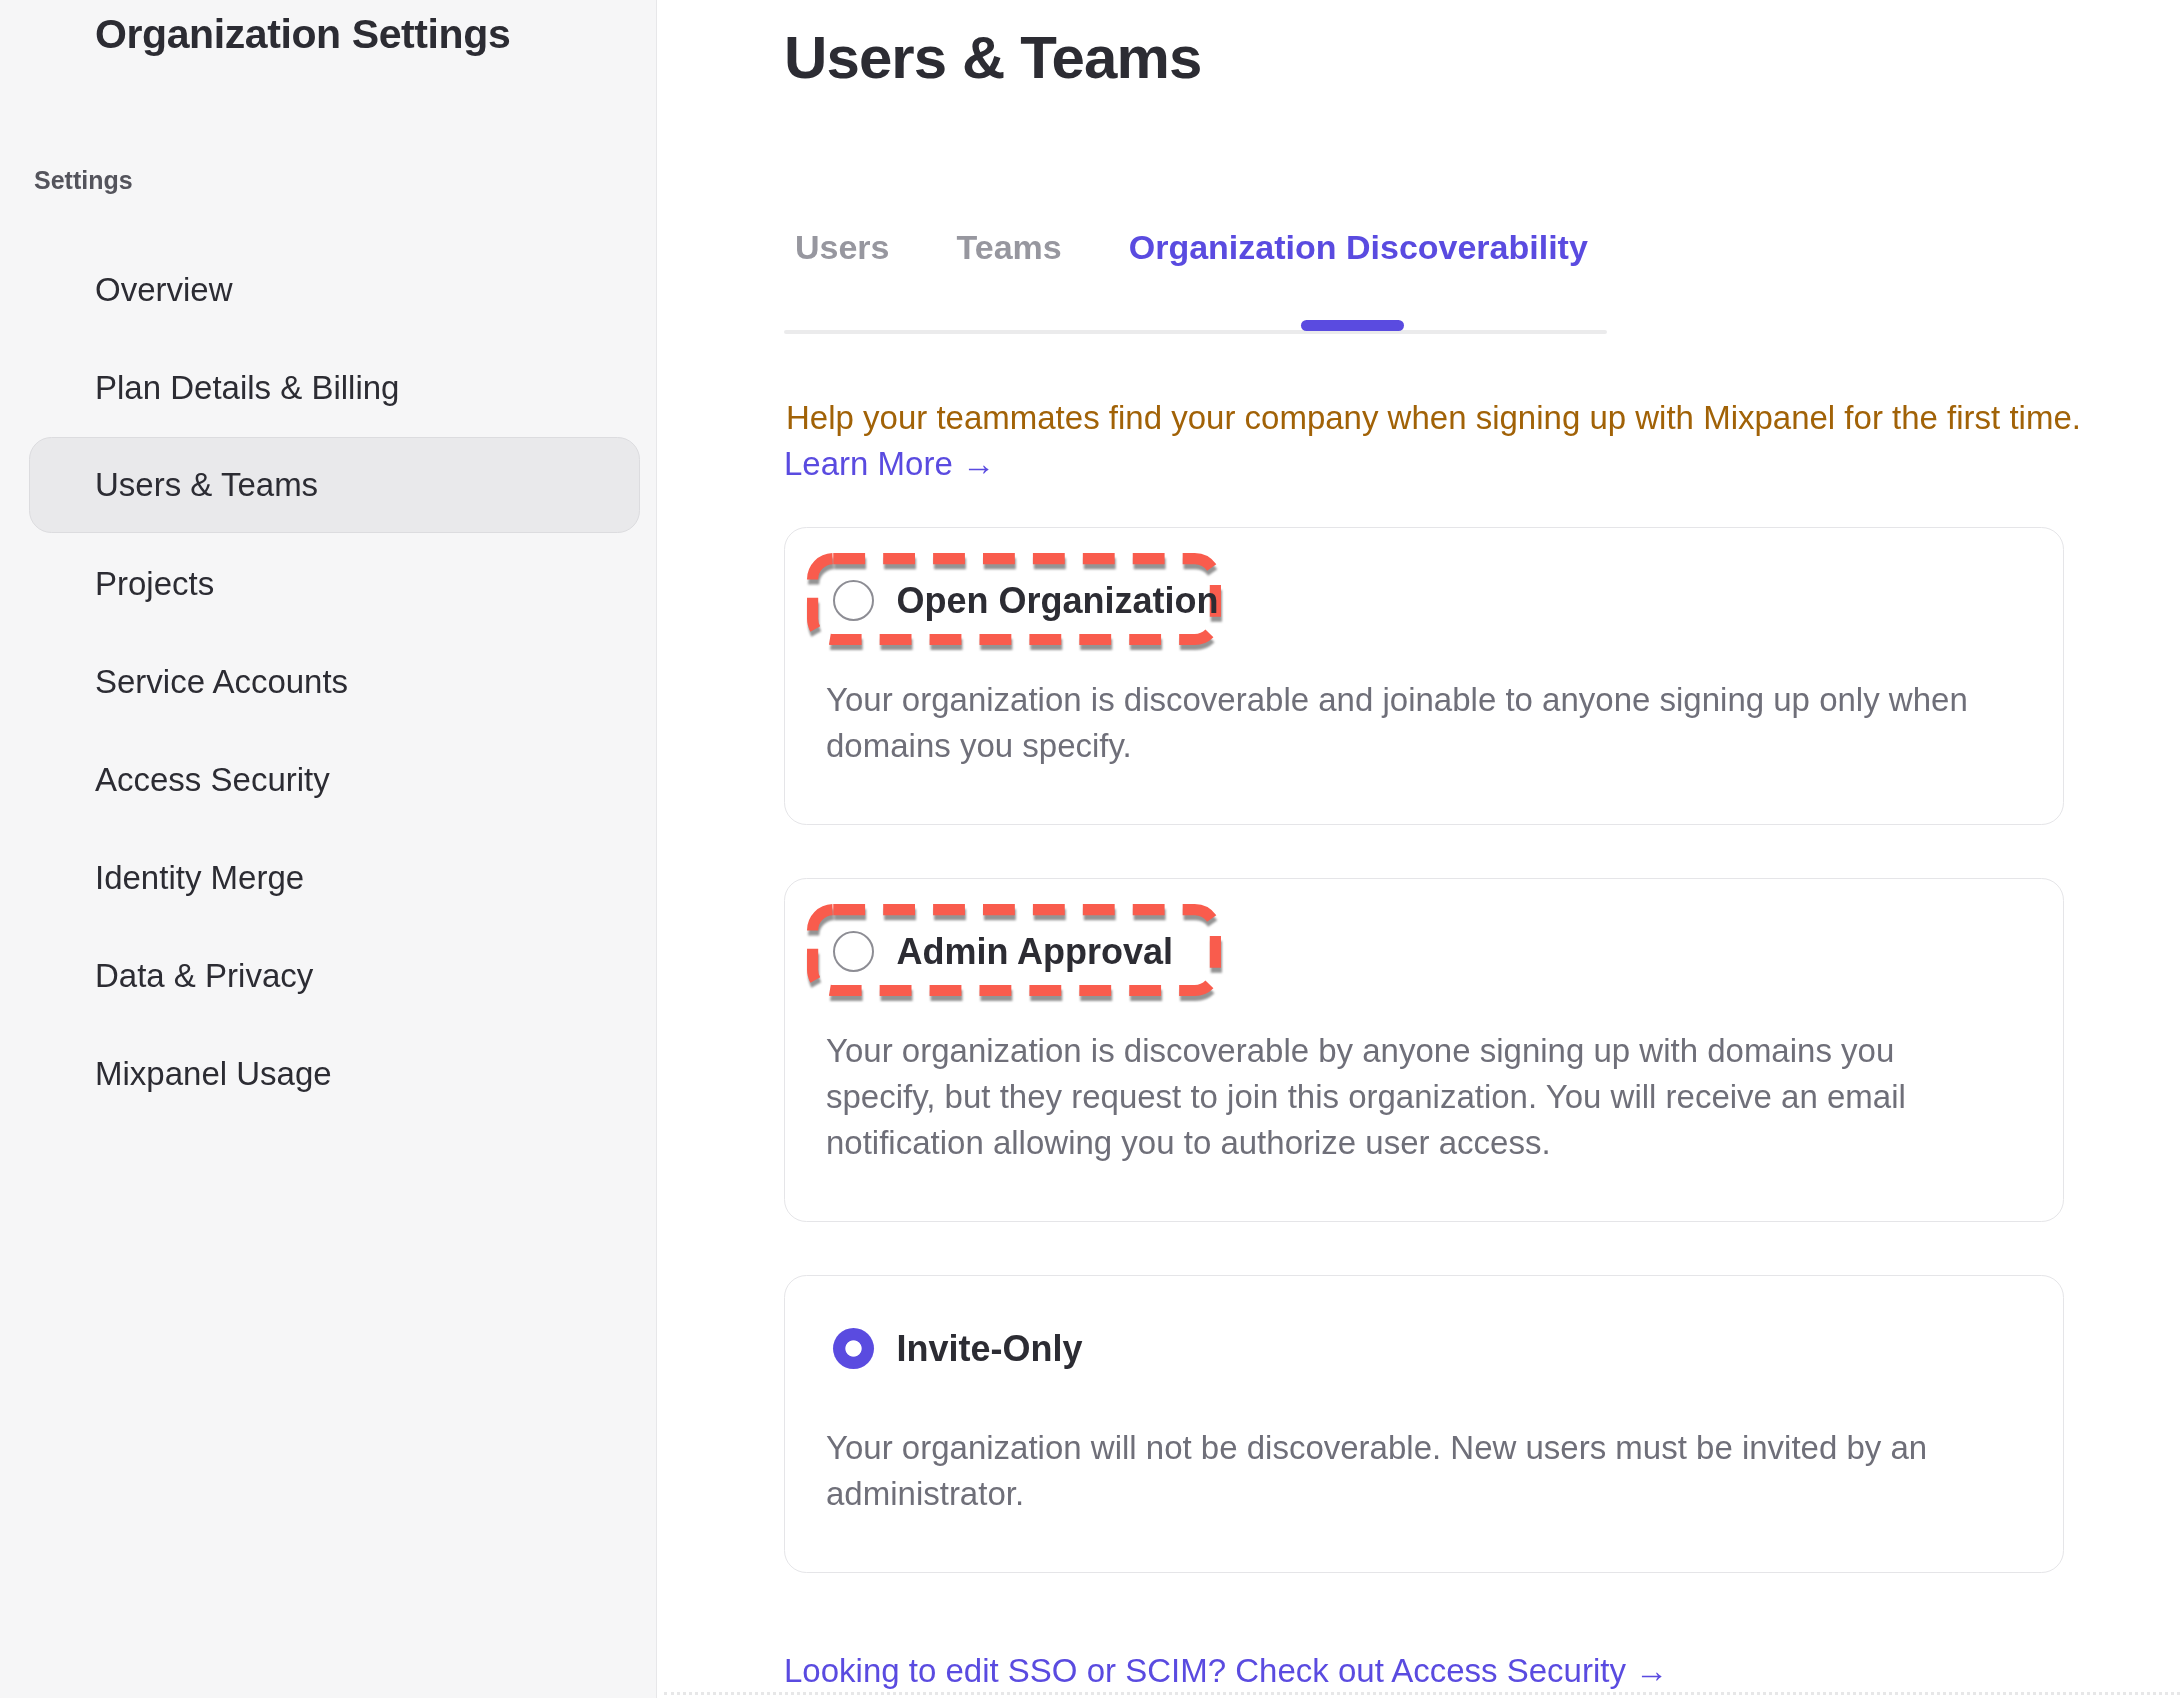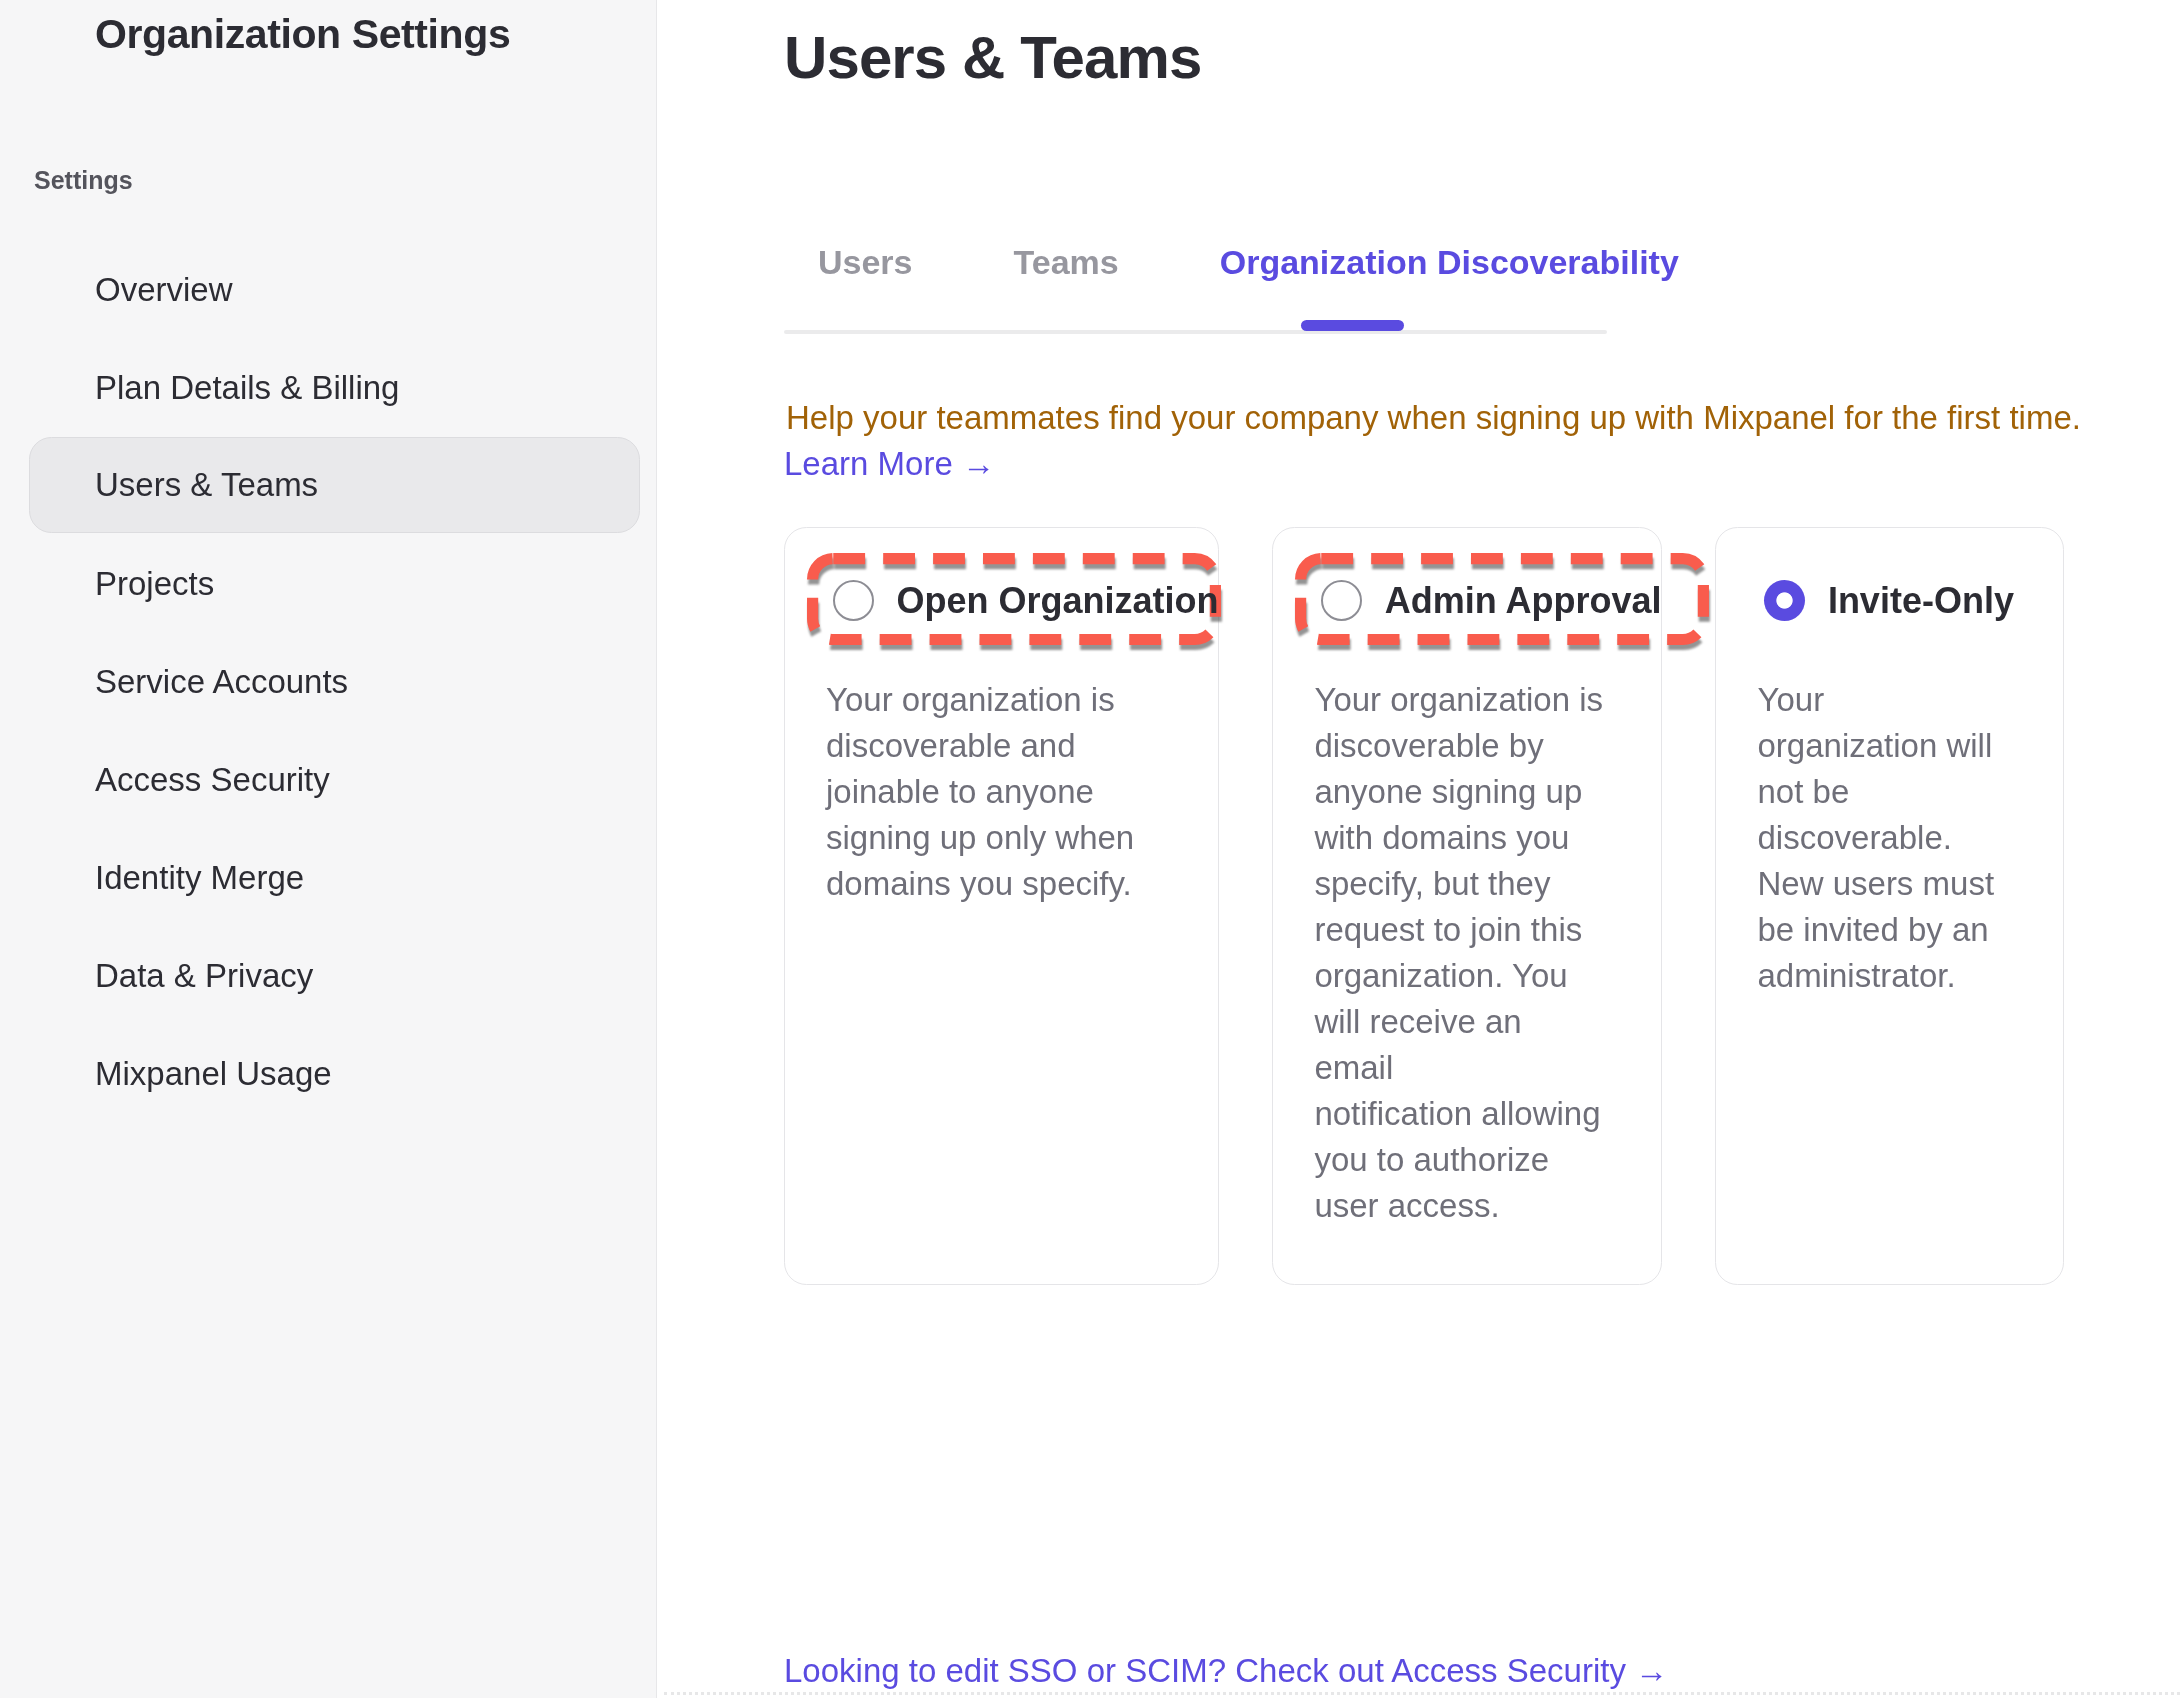--- a/index.html
+++ b/index.html
@@ -42,36 +42,36 @@
     margin-left:13px;width:611px;height:96px;padding-left:65px;margin-bottom:1.7px;
     background:var(--selected-pill);border:1.7px solid #dcdcdf;border-radius:22.4px;
   }
 
   
   .main{position:absolute;left:657px;top:0;right:0;height:1698px;background:#fff;}
   .page-title{
     position:absolute;left:127px;top:22.4px;margin:0;font-size:60px;font-weight:700;
     letter-spacing:-0.9px;line-height:72px;white-space:nowrap;
   }
-  .tabs{position:absolute;left:161px;top:227px;display:flex;gap:101px;margin-top:15px;}
+  .tabs{position:absolute;left:138px;top:227px;display:flex;gap:67px;}
   .tab{
     background:none;border:none;padding:0;margin:0;font-family:inherit;
     font-size:34px;font-weight:600;color:var(--tab-inactive);line-height:41px;cursor:pointer;white-space:nowrap;
   }
   .tab.active{color:var(--purple);font-weight:700;}
   .tab-track{position:absolute;left:127px;top:330px;width:823px;height:4.3px;background:#ebebec;border-radius:2.6px;}
   .tab-indicator{position:absolute;left:644px;top:320px;width:103px;height:11.2px;background:var(--purple);border-radius:6px;}
 
   .intro{position:absolute;left:119px;top:385px;margin:10px;font-size:33px;line-height:46px;color:#a16207;white-space:nowrap;}
   .learn-more{
     position:absolute;left:127px;top:441px;font-size:33px;line-height:46px;font-weight:500;
     color:var(--purple);text-decoration:none;cursor:pointer;white-space:nowrap;
   }
 
-  .options{position:absolute;left:127px;top:527px;width:1280px;display:flex;flex-direction:row;gap:53px;}
+  .options{position:absolute;left:127px;top:527px;width:1280px;display:flex;flex-direction:column;gap:53px;}
   .option-card{
     position:relative;box-sizing:border-box;width:1280px;background:#fff;
     border:1.7px solid var(--card-border);border-radius:22.4px;
   }
   .option-highlight{position:absolute;left:19px;top:22.4px;width:426px;height:105px;display:none;
     filter:drop-shadow(1.7px 5.2px 0.9px rgba(90,90,90,0.65));pointer-events:none;}
   .option-card.annotated .option-highlight{display:block;}
   .option-highlight rect{fill:none;stroke:var(--annotation-red);stroke-width:13;}
 
   .option-head{

